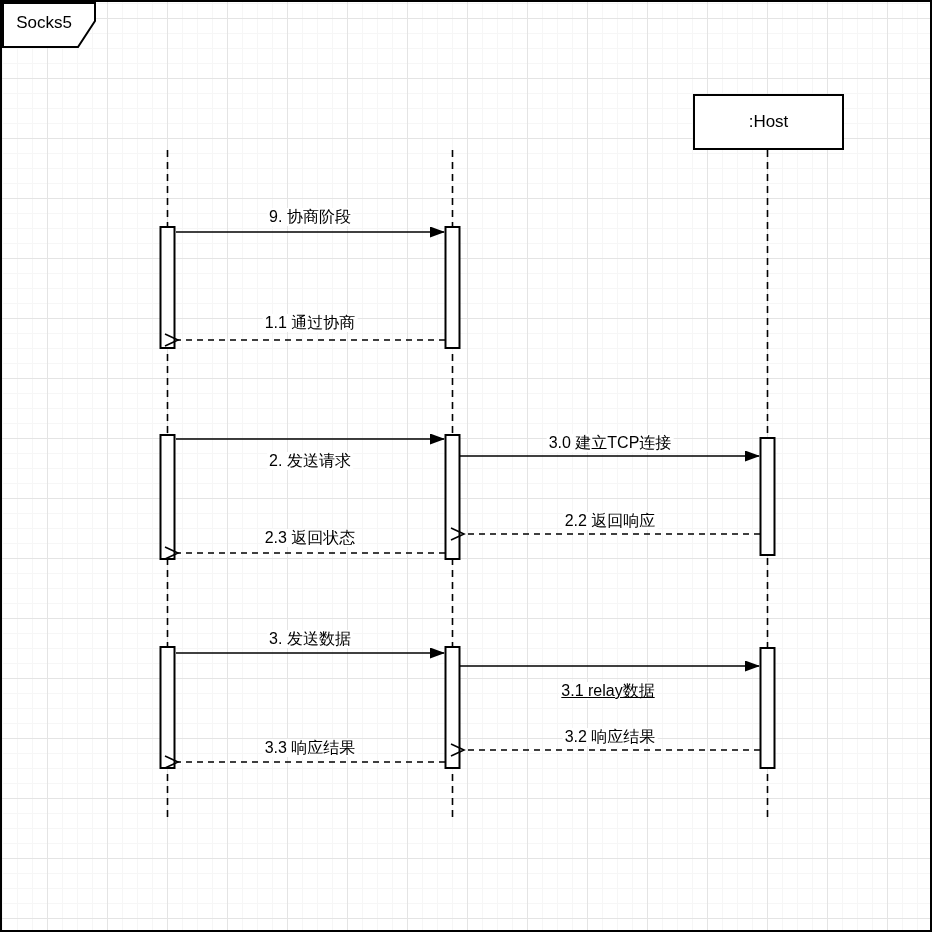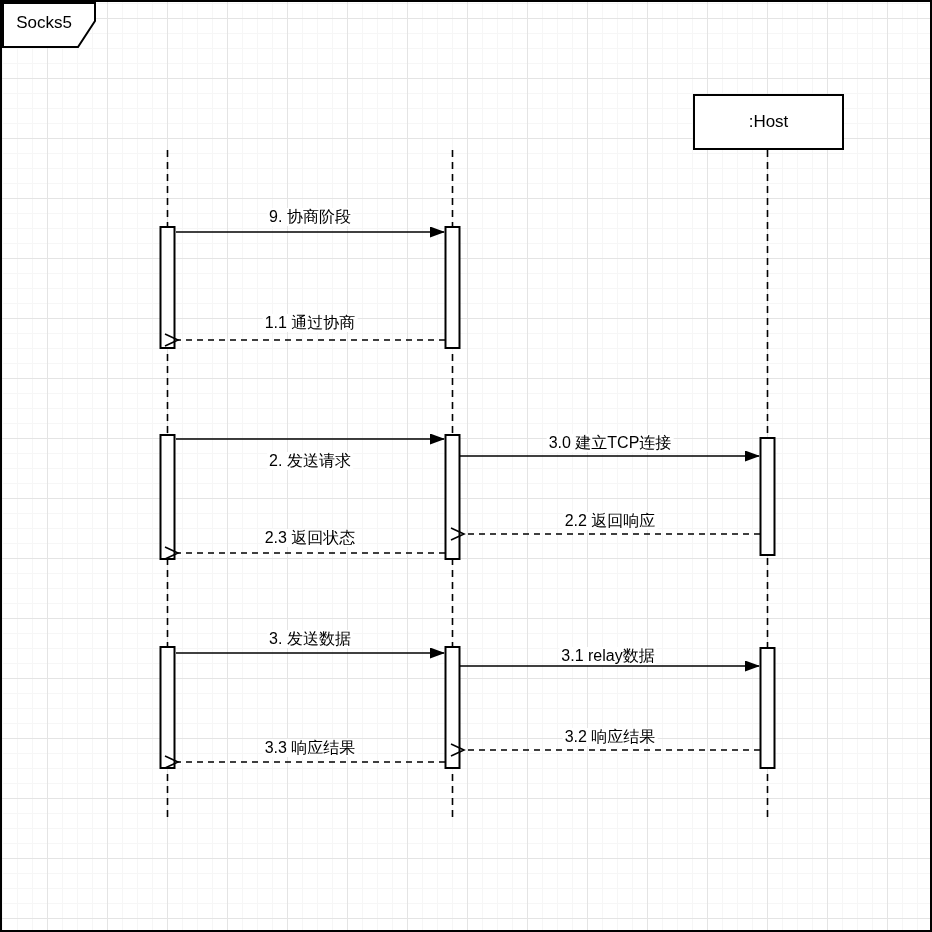--- a/index.html
+++ b/index.html
@@ -47,21 +47,21 @@
     background:#fff;
     padding:0 2px;
   }
   .lbl-1  {left:308px;top:206px;}
   .lbl-11 {left:308px;top:312px;}
   .lbl-2  {left:308px;top:416px;margin-top:34px;}
   .lbl-21 {left:608px;top:432px;}
   .lbl-22 {left:608px;top:510px;text-align:center;}
   .lbl-23 {left:308px;top:527px;}
   .lbl-3  {left:308px;top:628px;}
-  .lbl-31 {left:606px;top:645px;}
+  .lbl-31 {left:606px;top:680px;text-decoration:underline;}
   .lbl-32 {left:608px;top:726px;}
   .lbl-33 {left:308px;top:737px;}
 </style>
 </head>
 <body>
 
 <div id="canvas">
 
   <svg id="overlay" viewBox="0 0 932 932" xmlns="http://www.w3.org/2000/svg">
     <defs>

